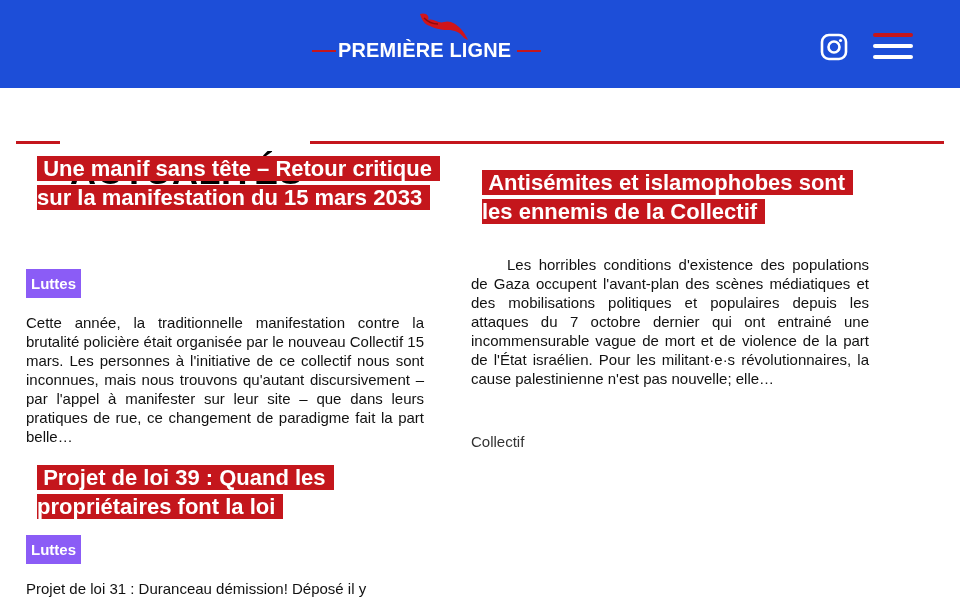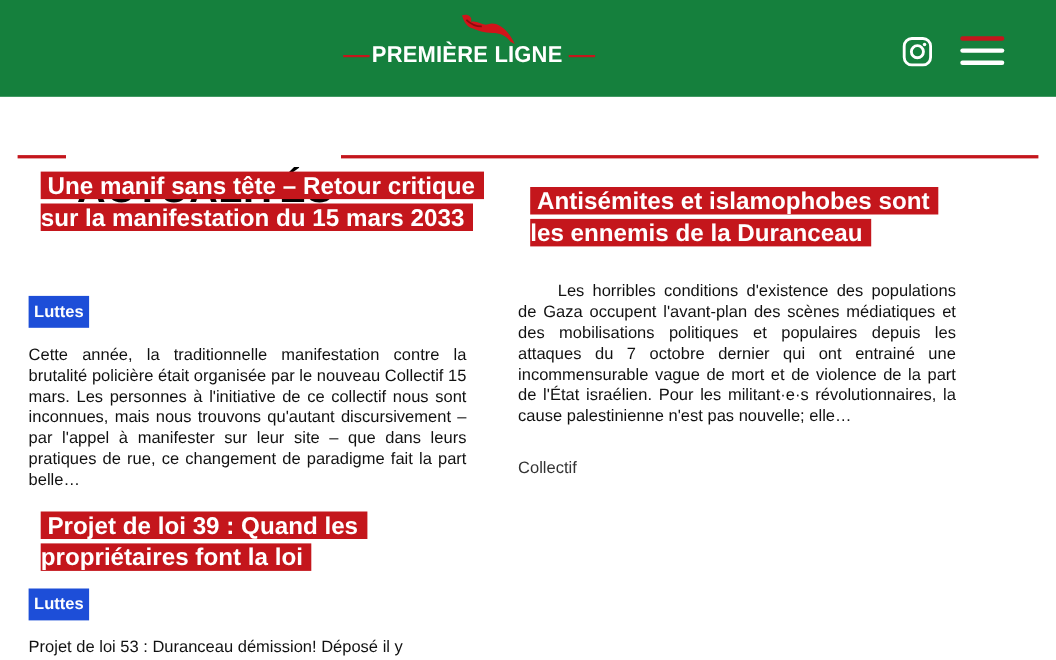--- a/index.html
+++ b/index.html
@@ -1,19 +1,19 @@
 <!DOCTYPE html>
 <html><head>
   <meta charset="utf-8">
   <style>
     * { box-sizing: border-box; margin: 0; padding: 0; }
     html, body { width: 960px; height: 600px; overflow: hidden; background: #ffffff; }
     body { font-family: "Liberation Sans", sans-serif; color: #111; position: relative; }
 
-    .header { position: absolute; left: 0; top: 0; width: 960px; height: 88px; background: #15803d; }
+    .header { position: absolute; left: 0; top: 0; width: 960px; height: 88px; background: #1d4ed8; }
     .logo { position: absolute; left: 310px; top: 10px; width: 232px; height: 60px; }
     .logo .smoke { position: absolute; left: 106px; top: 2px; }
     .logo .rule { position: absolute; top: 40px; height: 2px; background: #c4161c; }
     .logo .rule.l { left: 2px; width: 24px; }
     .logo .rule.r { left: 207px; width: 24px; }
     .logo .text { position: absolute; left: 28px; top: 28px; color: #fff; font-weight: bold; font-size: 21px; letter-spacing: 0.2px; white-space: nowrap; font-family: "Liberation Sans", sans-serif; transform: scaleX(0.95); transform-origin: left; }
 
     .insta { position: absolute; left: 820px; top: 33px; width: 28px; height: 28px; }
     .burger { position: absolute; left: 873px; top: 33px; width: 40px; height: 26px; cursor: pointer; }
     .burger span { position: absolute; left: 0; width: 40px; height: 4px; border-radius: 2px; }
@@ -22,25 +22,25 @@
     .burger .b3 { top: 22px; background: #fff; }
 
     .section-rule-l { position: absolute; left: 16px; top: 141px; width: 44px; height: 3px; background: #c4161c; }
     .section-rule-r { position: absolute; left: 310px; top: 141px; width: 634px; height: 3px; background: #c4161c; }
     .section-title { position: absolute; left: 70px; top: 122px; font-size: 36px; font-weight: 900; font-family: "Liberation Sans", sans-serif; color: #000; letter-spacing: 0.5px; line-height: 40px; margin-top: 30px; }
 
     .card-title { position: absolute; font-size: 22px; font-weight: bold; line-height: 29px; color: #fff; font-family: "Liberation Sans", sans-serif; }
     .card-title span { background: #c4161c; padding: 0 8px 0 0; box-decoration-break: clone; -webkit-box-decoration-break: clone; cursor: pointer; }
     .card-title span::before { content: "\00a0"; }
 
-    .tag { position: absolute; background: #1d4ed8; color: #fff; font-size: 15px; font-weight: bold; padding: 5px 5px; line-height: 19px; cursor: pointer; font-family: "Liberation Sans", sans-serif; }
+    .tag { position: absolute; background: #8b5cf6; color: #fff; font-size: 15px; font-weight: bold; padding: 5px 5px; line-height: 19px; cursor: pointer; font-family: "Liberation Sans", sans-serif; }
 
     .excerpt { position: absolute; font-size: 15px; line-height: 19px; text-align: justify; color: #111; font-family: Liberation Sans, sans-serif; }
     .excerpt.indent { text-indent: 36px; }
-    .author { position: absolute; font-size: 15px; color: #333; font-family: "Liberation Sans", sans-serif; cursor: pointer; }
+    .author { position: absolute; font-size: 15px; color: #333; font-family: "Liberation Sans", sans-serif; cursor: pointer; margin-top: 16px; }
   </style>
 </head>
 <body>
 
 <div class="header">
   <div class="logo">
     <svg class="smoke" width="60" height="30" viewBox="0 0 60 30">
       <path d="M4 2 C10 0 14 4 12 8 C18 6 22 12 28 10 C34 8 40 12 44 16 C48 20 50 24 52 28 L48 26 C44 20 38 18 32 18 C24 18 18 16 14 14 C8 12 6 8 4 2 Z" fill="#d1141a"></path>
       <path d="M8 6 C12 10 16 12 22 12" stroke="#8a0a0e" stroke-width="1.5" fill="none"></path>
     </svg>
@@ -66,22 +66,22 @@
 <div class="section-title">ACTUALITÉS</div>
 <div class="section-rule-r"></div>
 
 <div class="card-title" style="left:37px; top:154px; width:400px;">
   <span>Une manif sans tête – Retour critique sur la manifestation du 15 mars 2033</span>
 </div>
 <div class="tag" style="left:26px; top:269px;">Luttes</div>
 <div class="excerpt" style="left:26px; top:313px; width:398px;">Cette année, la traditionnelle manifestation contre la brutalité policière était organisée par le nouveau Collectif 15 mars. Les personnes à l'initiative de ce collectif nous sont inconnues, mais nous trouvons qu'autant discursivement – par l'appel à manifester sur leur site – que dans leurs pratiques de rue, ce changement de paradigme fait la part belle…</div>
 
 <div class="card-title" style="left:482px; top:168px; width:390px;">
-  <span>Antisémites et islamophobes sont les ennemis de la Duranceau</span>
+  <span>Antisémites et islamophobes sont les ennemis de la Collectif</span>
 </div>
 <div class="excerpt indent" style="left:471px; top:255px; width:398px;">Les horribles conditions d'existence des populations de Gaza occupent l'avant-plan des scènes médiatiques et des mobilisations politiques et populaires depuis les attaques du 7 octobre dernier qui ont entrainé une incommensurable vague de mort et de violence de la part de l'État israélien. Pour les militant·e·s révolutionnaires, la cause palestinienne n'est pas nouvelle; elle…</div>
 <div class="author" style="left:471px; top:417px;">Collectif</div>
 
 <div class="card-title" style="left:37px; top:463px; width:330px;">
   <span>Projet de loi 39 : Quand les propriétaires font la loi</span>
 </div>
 <div class="tag" style="left:26px; top:535px;">Luttes</div>
-<div class="excerpt" style="left:26px; top:579px; width:398px; white-space:nowrap; overflow:hidden;">Projet de loi 53 : Duranceau démission! Déposé il y</div>
+<div class="excerpt" style="left:26px; top:579px; width:398px; white-space:nowrap; overflow:hidden;">Projet de loi 31 : Duranceau démission! Déposé il y</div>
 
 </body></html>

